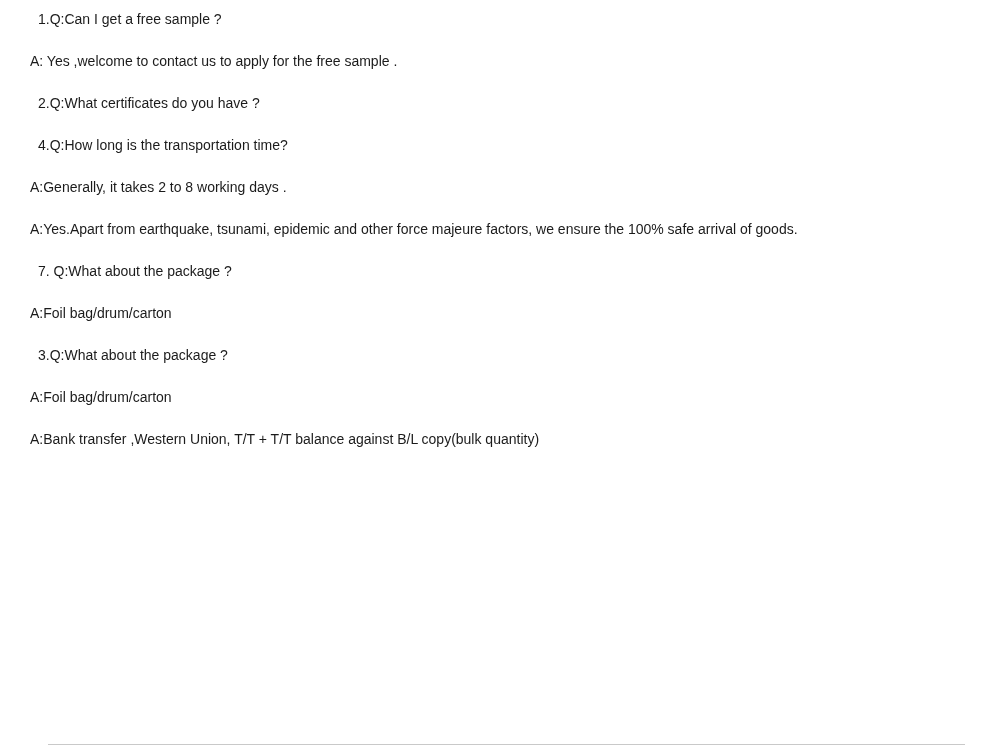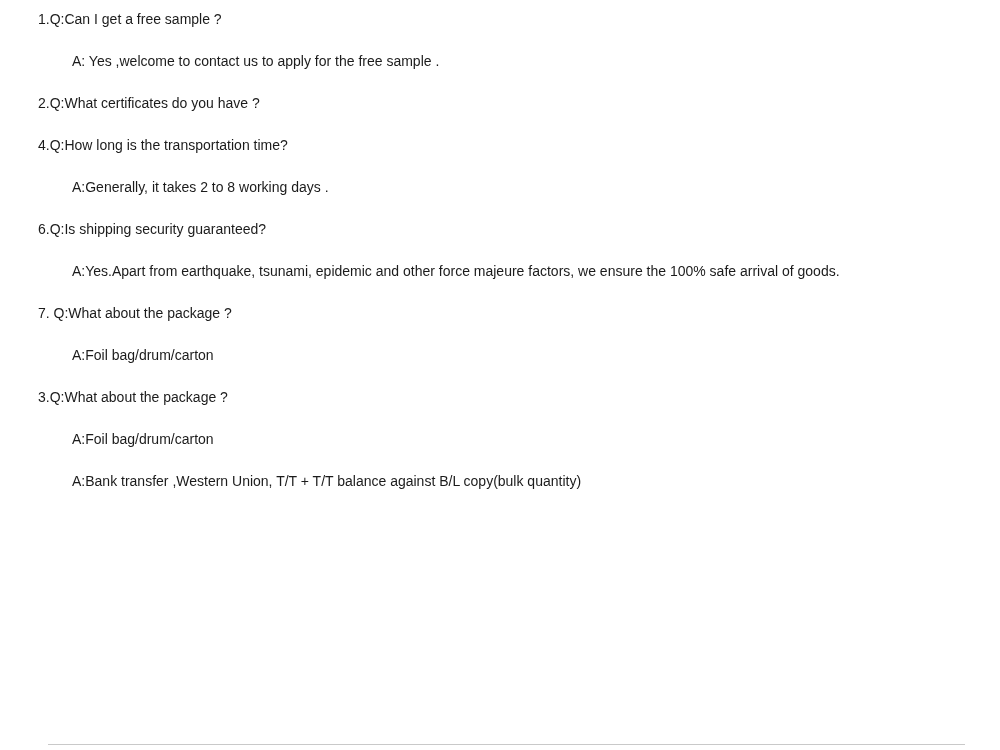--- a/index.html
+++ b/index.html
@@ -22,40 +22,39 @@
   }
   .line {
     height: 42px;
     line-height: 42px;
     font-size: 14px;
     color: #1b1b1b;
     white-space: pre;
     overflow: visible;
   }
   .q { padding-left: 38px; }
-  .a { padding-left: 72px; }
+  .a { padding-left: 30px; }
   .cutoff {
     position: absolute;
     top: 744px;
     left: 48px;
     width: 917px;
     height: 1px;
     background: #c9c9c9;
   }
 </style>
 </head>
 <body>
 
 <div class="doc">
   <div class="line q">1.Q:Can I get a free sample ?</div>
   <div class="line a">A: Yes ,welcome to contact us to apply for the free sample .</div>
   <div class="line q">2.Q:What certificates do you have ?</div>
   <div class="line q">4.Q:How long is the transportation time?</div>
   <div class="line a">A:Generally, it takes 2 to 8 working days .</div>
-  <div class="line q">6.Q:Is shipping security guaranteed?</div>
   <div class="line a">A:Yes.Apart from earthquake, tsunami, epidemic and other force majeure factors, we ensure the 100% safe arrival of goods.</div>
   <div class="line q">7. Q:What about the package ?</div>
   <div class="line a">A:Foil bag/drum/carton</div>
   <div class="line q">3.Q:What about the package ?</div>
   <div class="line a">A:Foil bag/drum/carton</div>
   <div class="line a">A:Bank transfer ,Western Union, T/T + T/T balance against B/L copy(bulk quantity)</div>
 </div>
 
 <div class="cutoff"></div>
 

